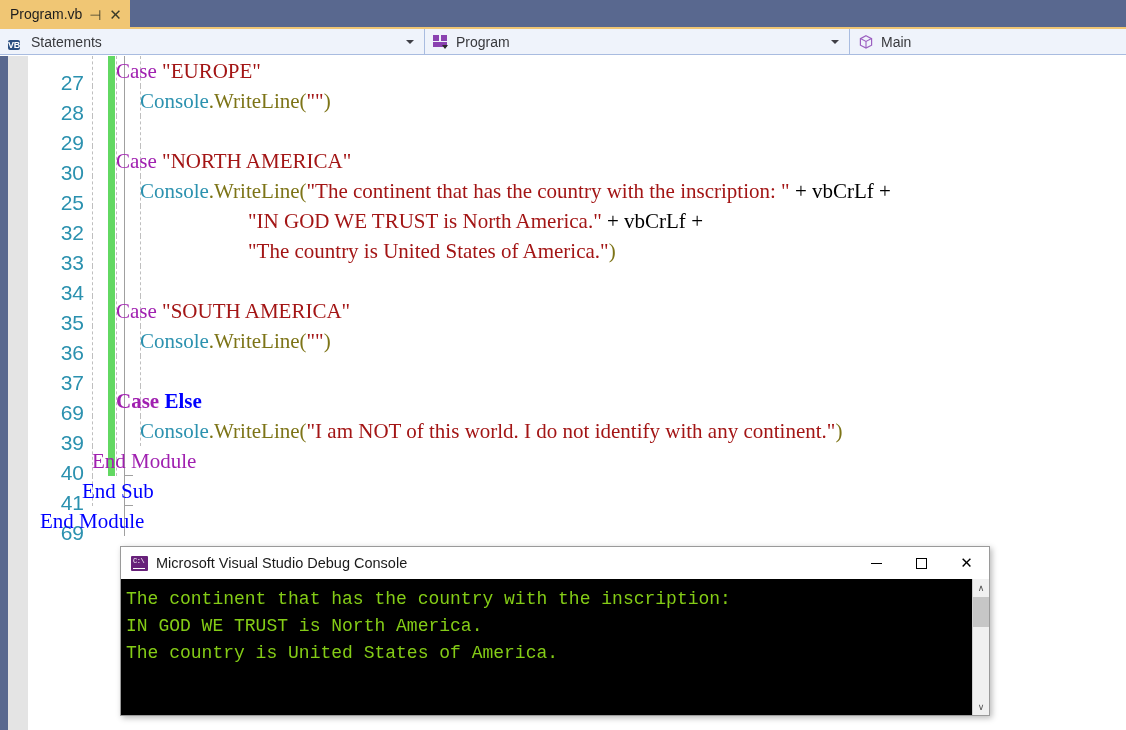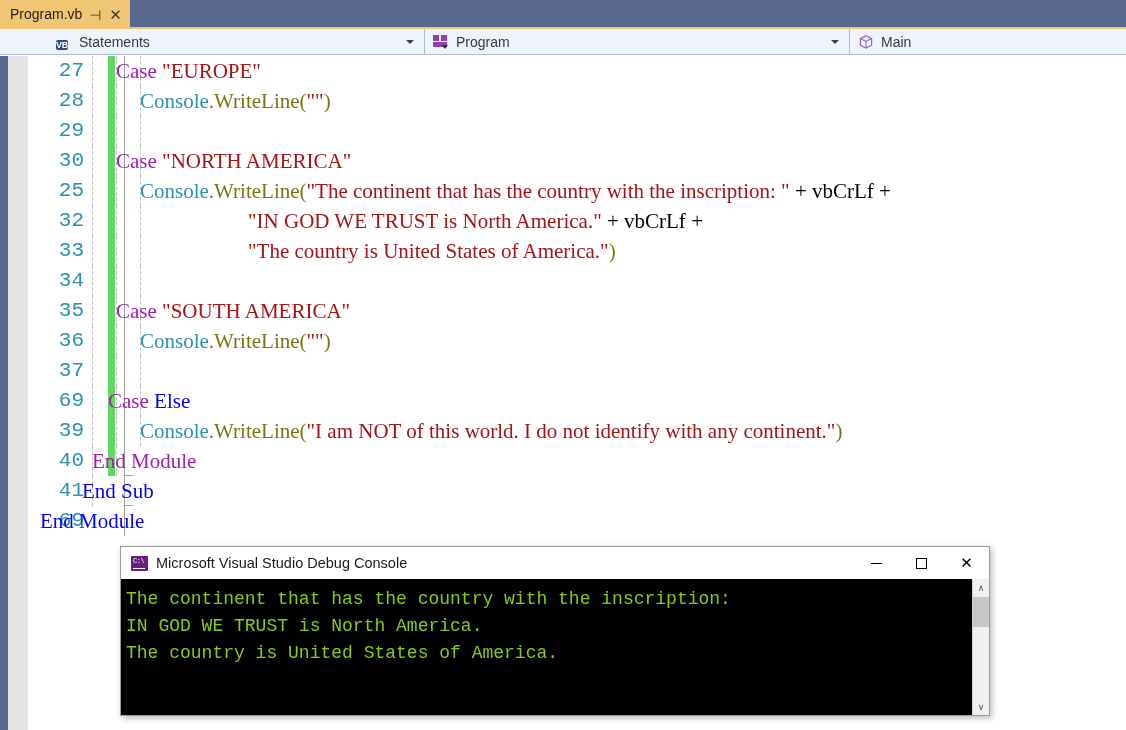--- a/index.html
+++ b/index.html
@@ -60,21 +60,21 @@
     display: flex; align-items: stretch;
     box-sizing: border-box;
   }
   .nav-combo {
     display: flex; align-items: center;
     position: relative;
     height: 100%;
     box-sizing: border-box;
     cursor: pointer;
   }
-  .nav-combo.c1 { width: 424px; padding-left: 48px; }
+  .nav-combo.c1 { width: 424px; }
   .nav-combo.c2 { width: 424px; }
   .nav-combo.c3 { flex: 1; }
   .nav-sep {
     width: 1px; background: #a9bce0; height: 100%;
   }
   .nav-icon {
     width: 18px; height: 16px;
     margin: 0 5px 0 8px;
     flex: 0 0 auto;
     position: relative;
@@ -143,25 +143,25 @@
   .code-area {
     position: absolute; left: 28px; top: 0;
     width: 1098px; height: 674px;
   }
   .linerow {
     position: relative;
     height: 30px;
     white-space: nowrap;
   }
   .lineno {
-    position: absolute; left: 0; top: 0;
+    position: absolute; left: 0; top: 12px;
     width: 56px;
     text-align: right;
     color: #2b91af;
-    font-family: Liberation Mono, monospace;
+    font-family: Liberation Sans, sans-serif;
     font-size: 21px;
     line-height: 30px;
   }
   .changebar {
     position: absolute; left: 80px; top: 0;
     width: 7px; height: 30px;
     background: #62d862;
   }
   .changebar.off { background: transparent; }
   .outline-line {
@@ -438,21 +438,21 @@
           <span class="guide" style="left: 112px;"></span>
           <span class="code-text" style="left: 88px;"></span>
         </div>
         <div class="linerow">
           <span class="lineno">69</span>
           <span class="changebar"></span>
           <span class="outline-line"></span>
           <span class="guide" style="left: 64px;"></span>
           <span class="guide" style="left: 88px;"></span>
           <span class="guide" style="left: 112px;"></span>
-          <span class="code-text" style="left: 80px;"><span class="kwp">Case </span><span class="kw">Else</span></span>
+          <span class="code-text" style="left: 88px; font-weight: bold;"><span class="kwp">Case </span><span class="kw">Else</span></span>
         </div>
         <div class="linerow">
           <span class="lineno">39</span>
           <span class="changebar"></span>
           <span class="outline-line"></span>
           <span class="guide" style="left: 64px;"></span>
           <span class="guide" style="left: 88px;"></span>
           <span class="guide" style="left: 112px;"></span>
           <span class="code-text" style="left: 112px;"><span class="cls">Console</span><span class="mth">.</span><span class="mth">WriteLine</span><span class="mth">(</span><span class="str">"I am NOT of this world. I do not identify with any continent."</span><span class="mth">)</span></span>
         </div>

